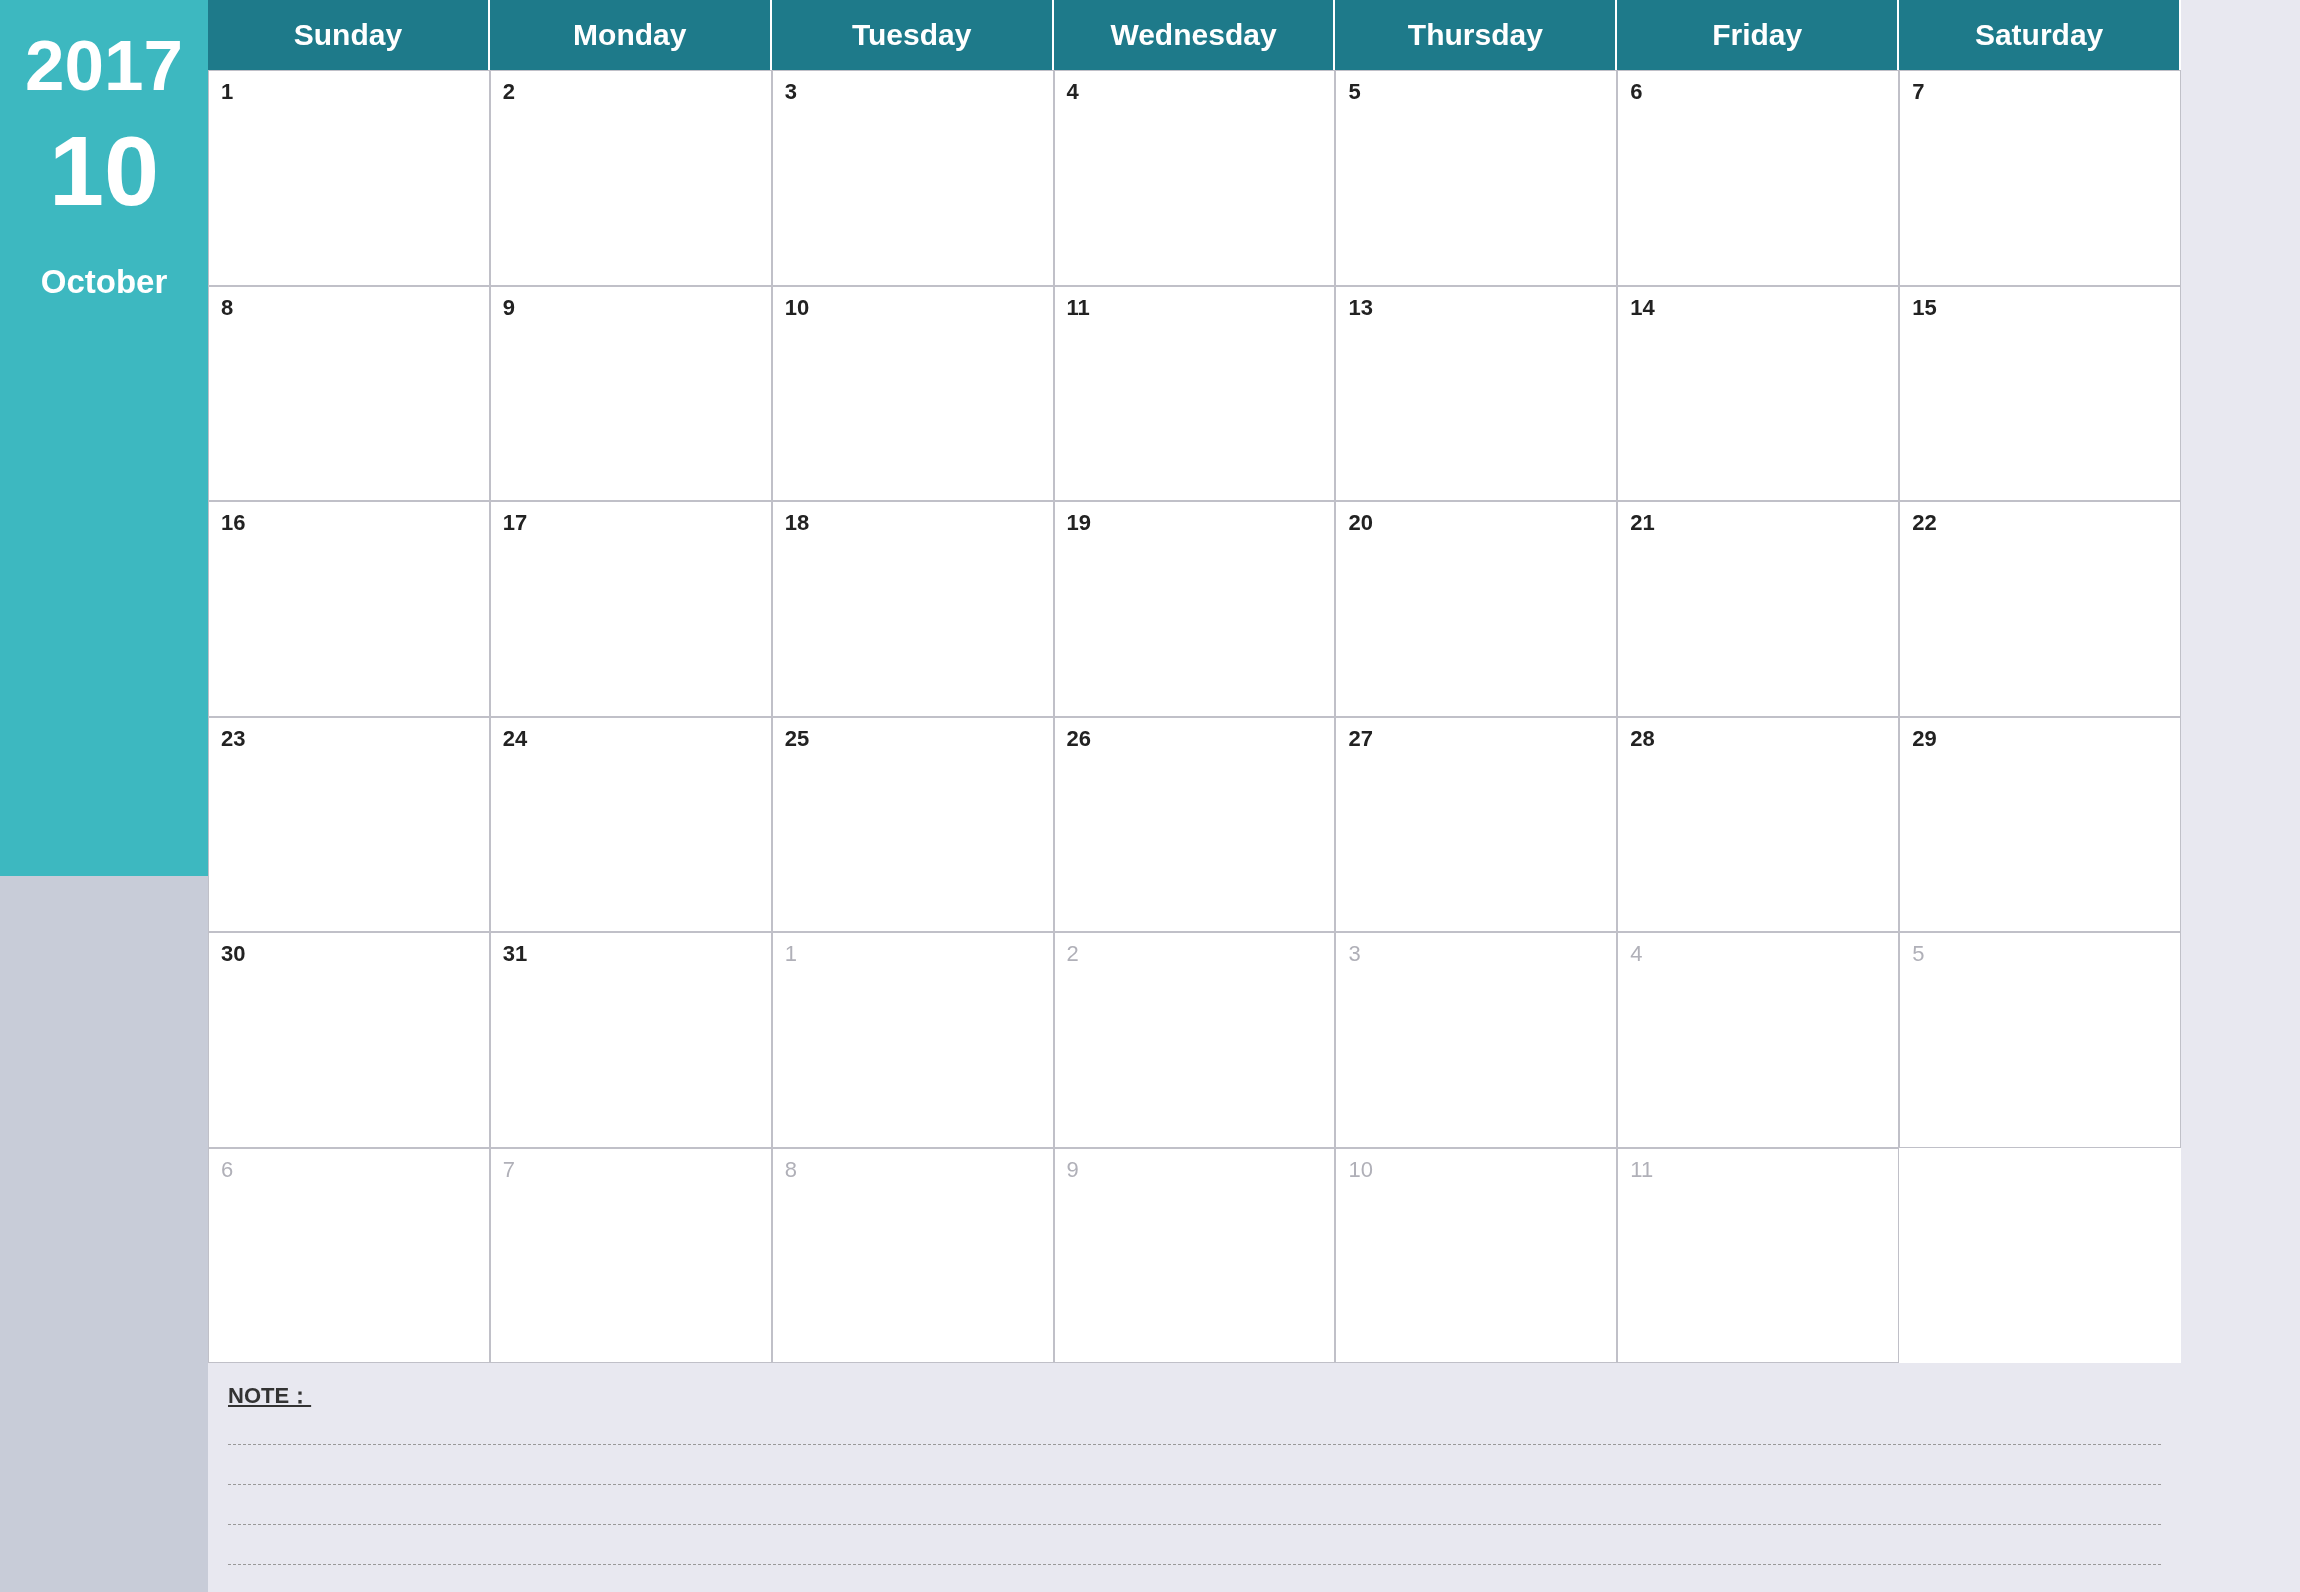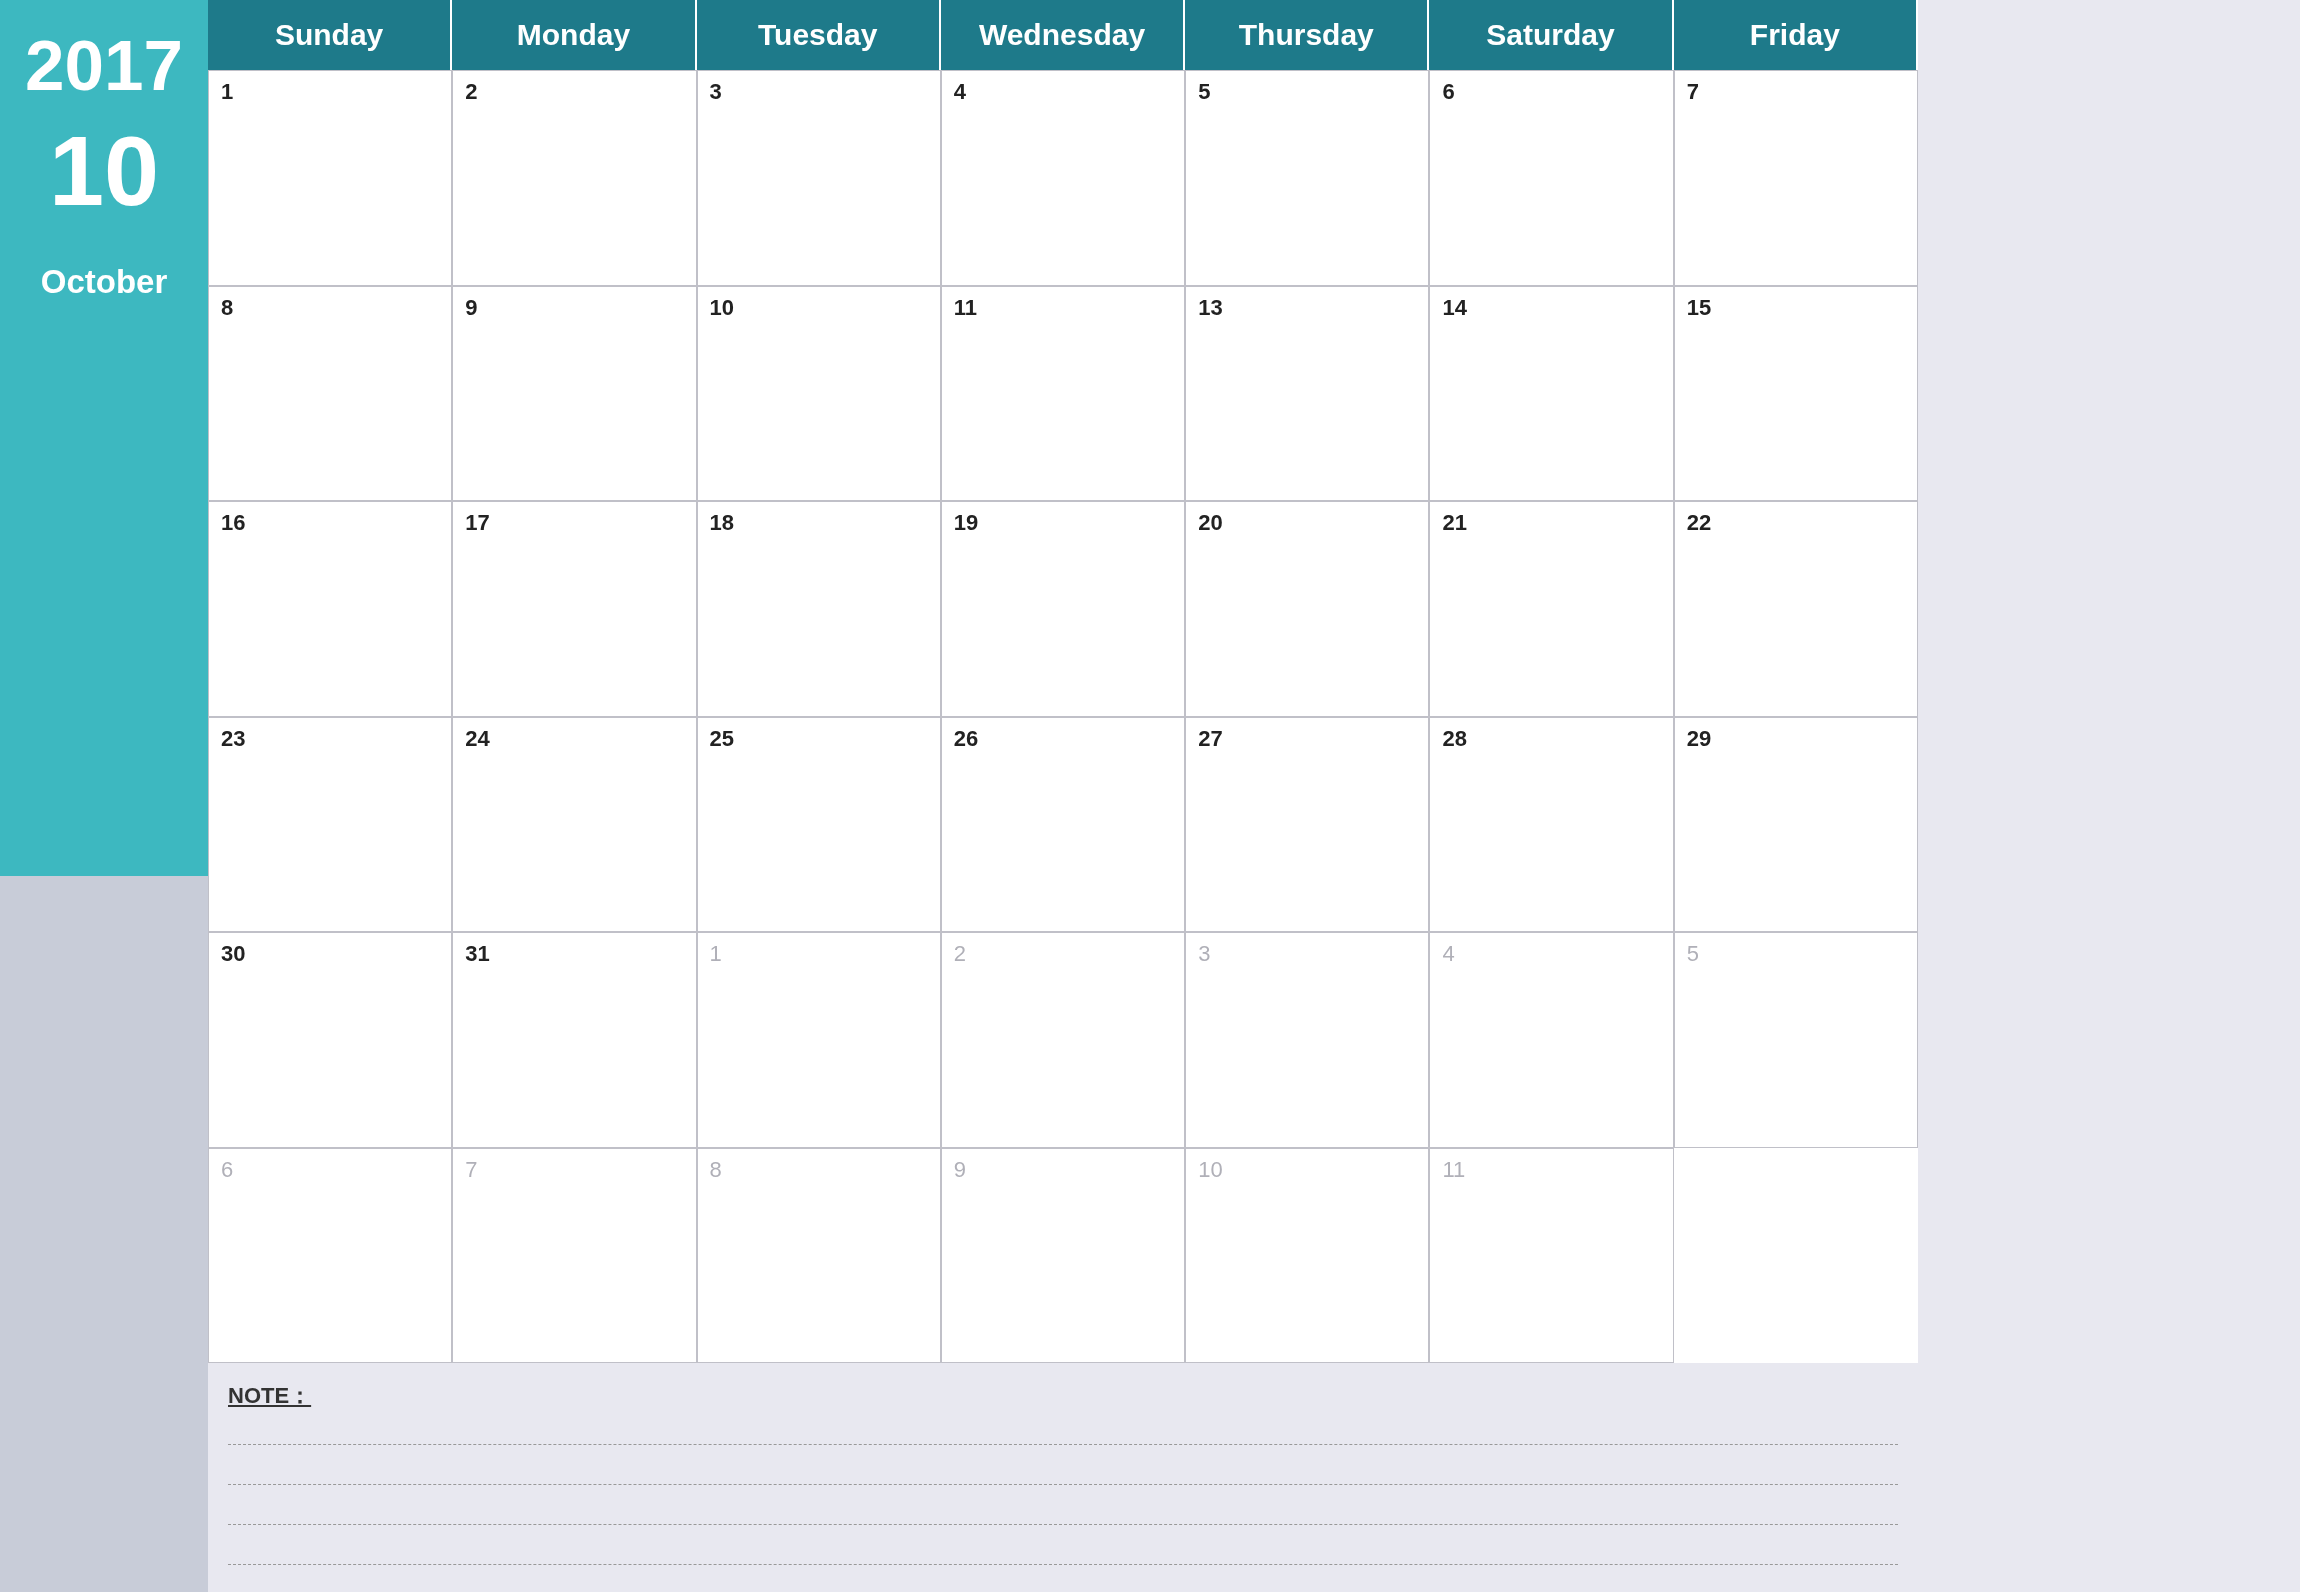--- a/index.html
+++ b/index.html
@@ -5,21 +5,21 @@
     * { box-sizing: border-box; margin: 0; padding: 0; }
     body {
       font-family: Arial, sans-serif;
       background: #e8e8f0;
       width: 2301px;
       height: 1593px;
       overflow: hidden;
     }
     .calendar-container {
       display: flex;
-      width: 1918px;
+      width: 2181px;
       height: 1593px;
       background: #e8e8f0;
     }
     .sidebar {
       width: 208px;
       background: linear-gradient(to bottom, #3db8c0 0%, #3db8c0 55%, #c8ccd8 55%, #c8ccd8 100%);
       display: flex;
       flex-direction: column;
       align-items: center;
       justify-content: flex-start;
@@ -120,22 +120,22 @@
     <div class="sidebar-month-num">10</div>
     <div class="sidebar-month-name">October</div>
   </div>
   <div class="main-area">
     <div class="day-headers">
     <div class="day-header">Sunday</div>
         <div class="day-header">Monday</div>
         <div class="day-header">Tuesday</div>
         <div class="day-header">Wednesday</div>
         <div class="day-header">Thursday</div>
+        <div class="day-header">Friday</div>
         <div class="day-header">Saturday</div>
-        <div class="day-header">Friday</div>
       </div>
     <div class="calendar-grid">
     <div class="day-cell">
           <div class="day-num">1</div>
         </div>
         <div class="day-cell">
           <div class="day-num">2</div>
         </div>
         <div class="day-cell">
           <div class="day-num">3</div>

